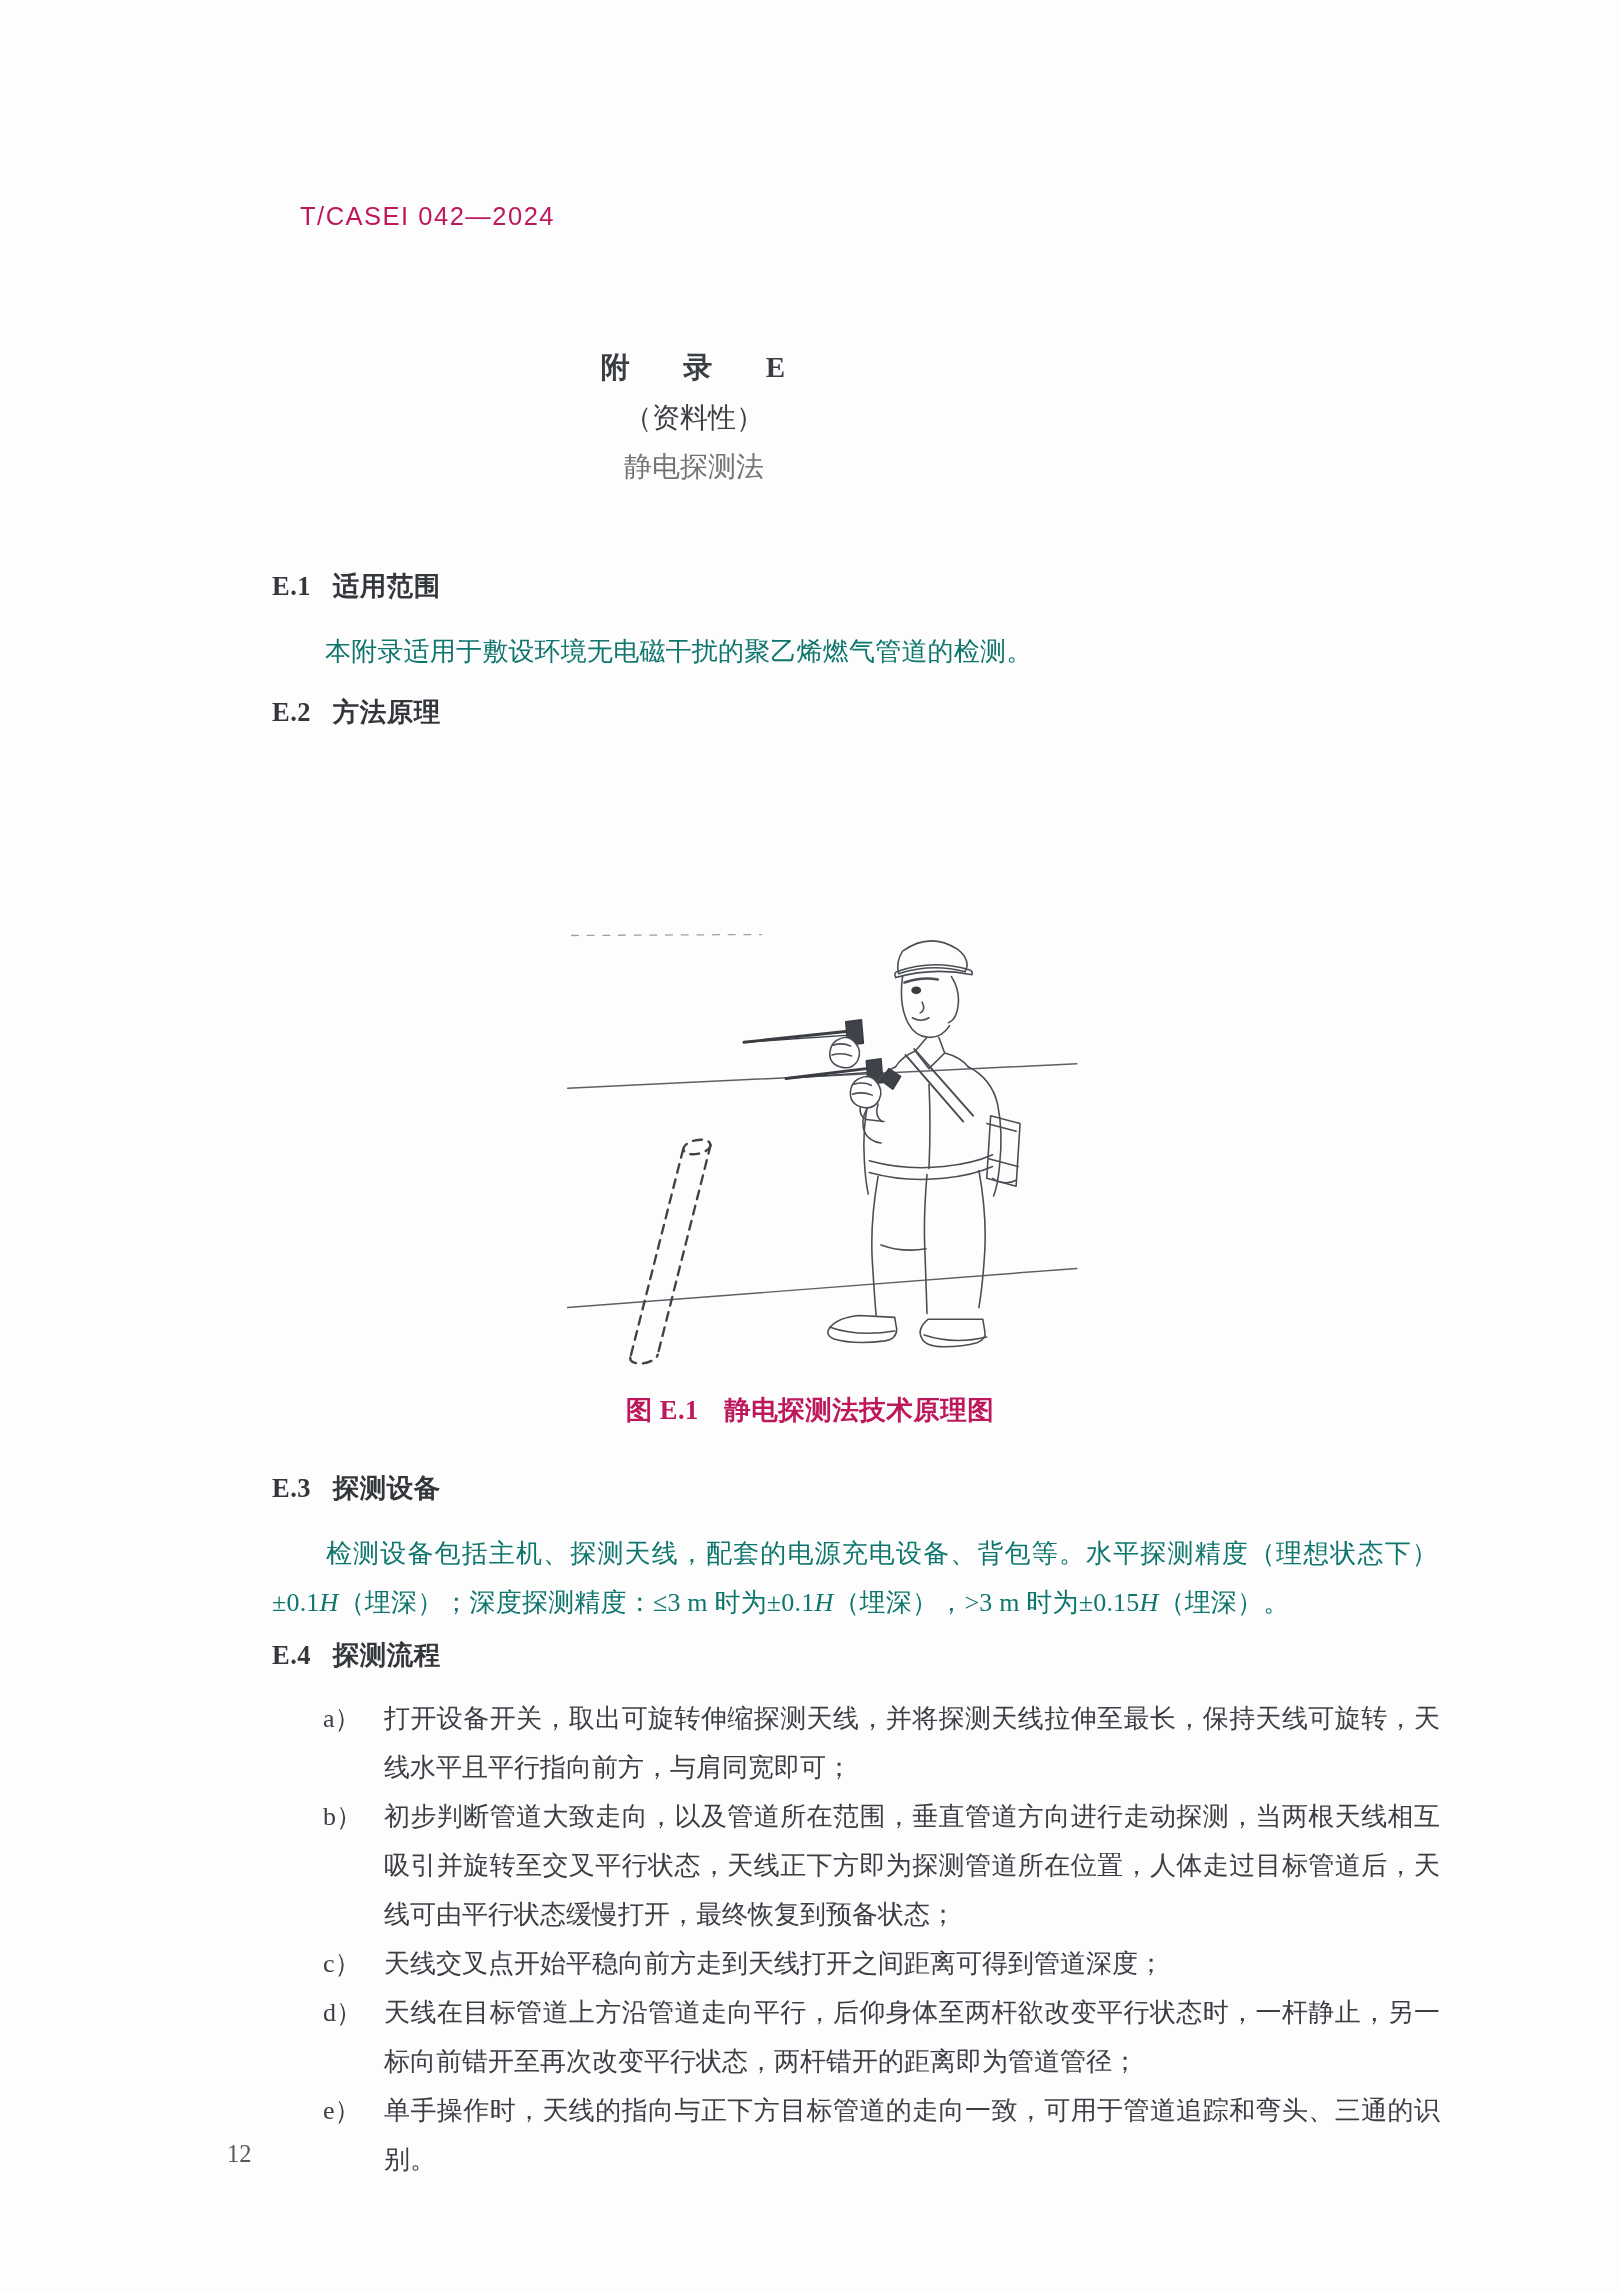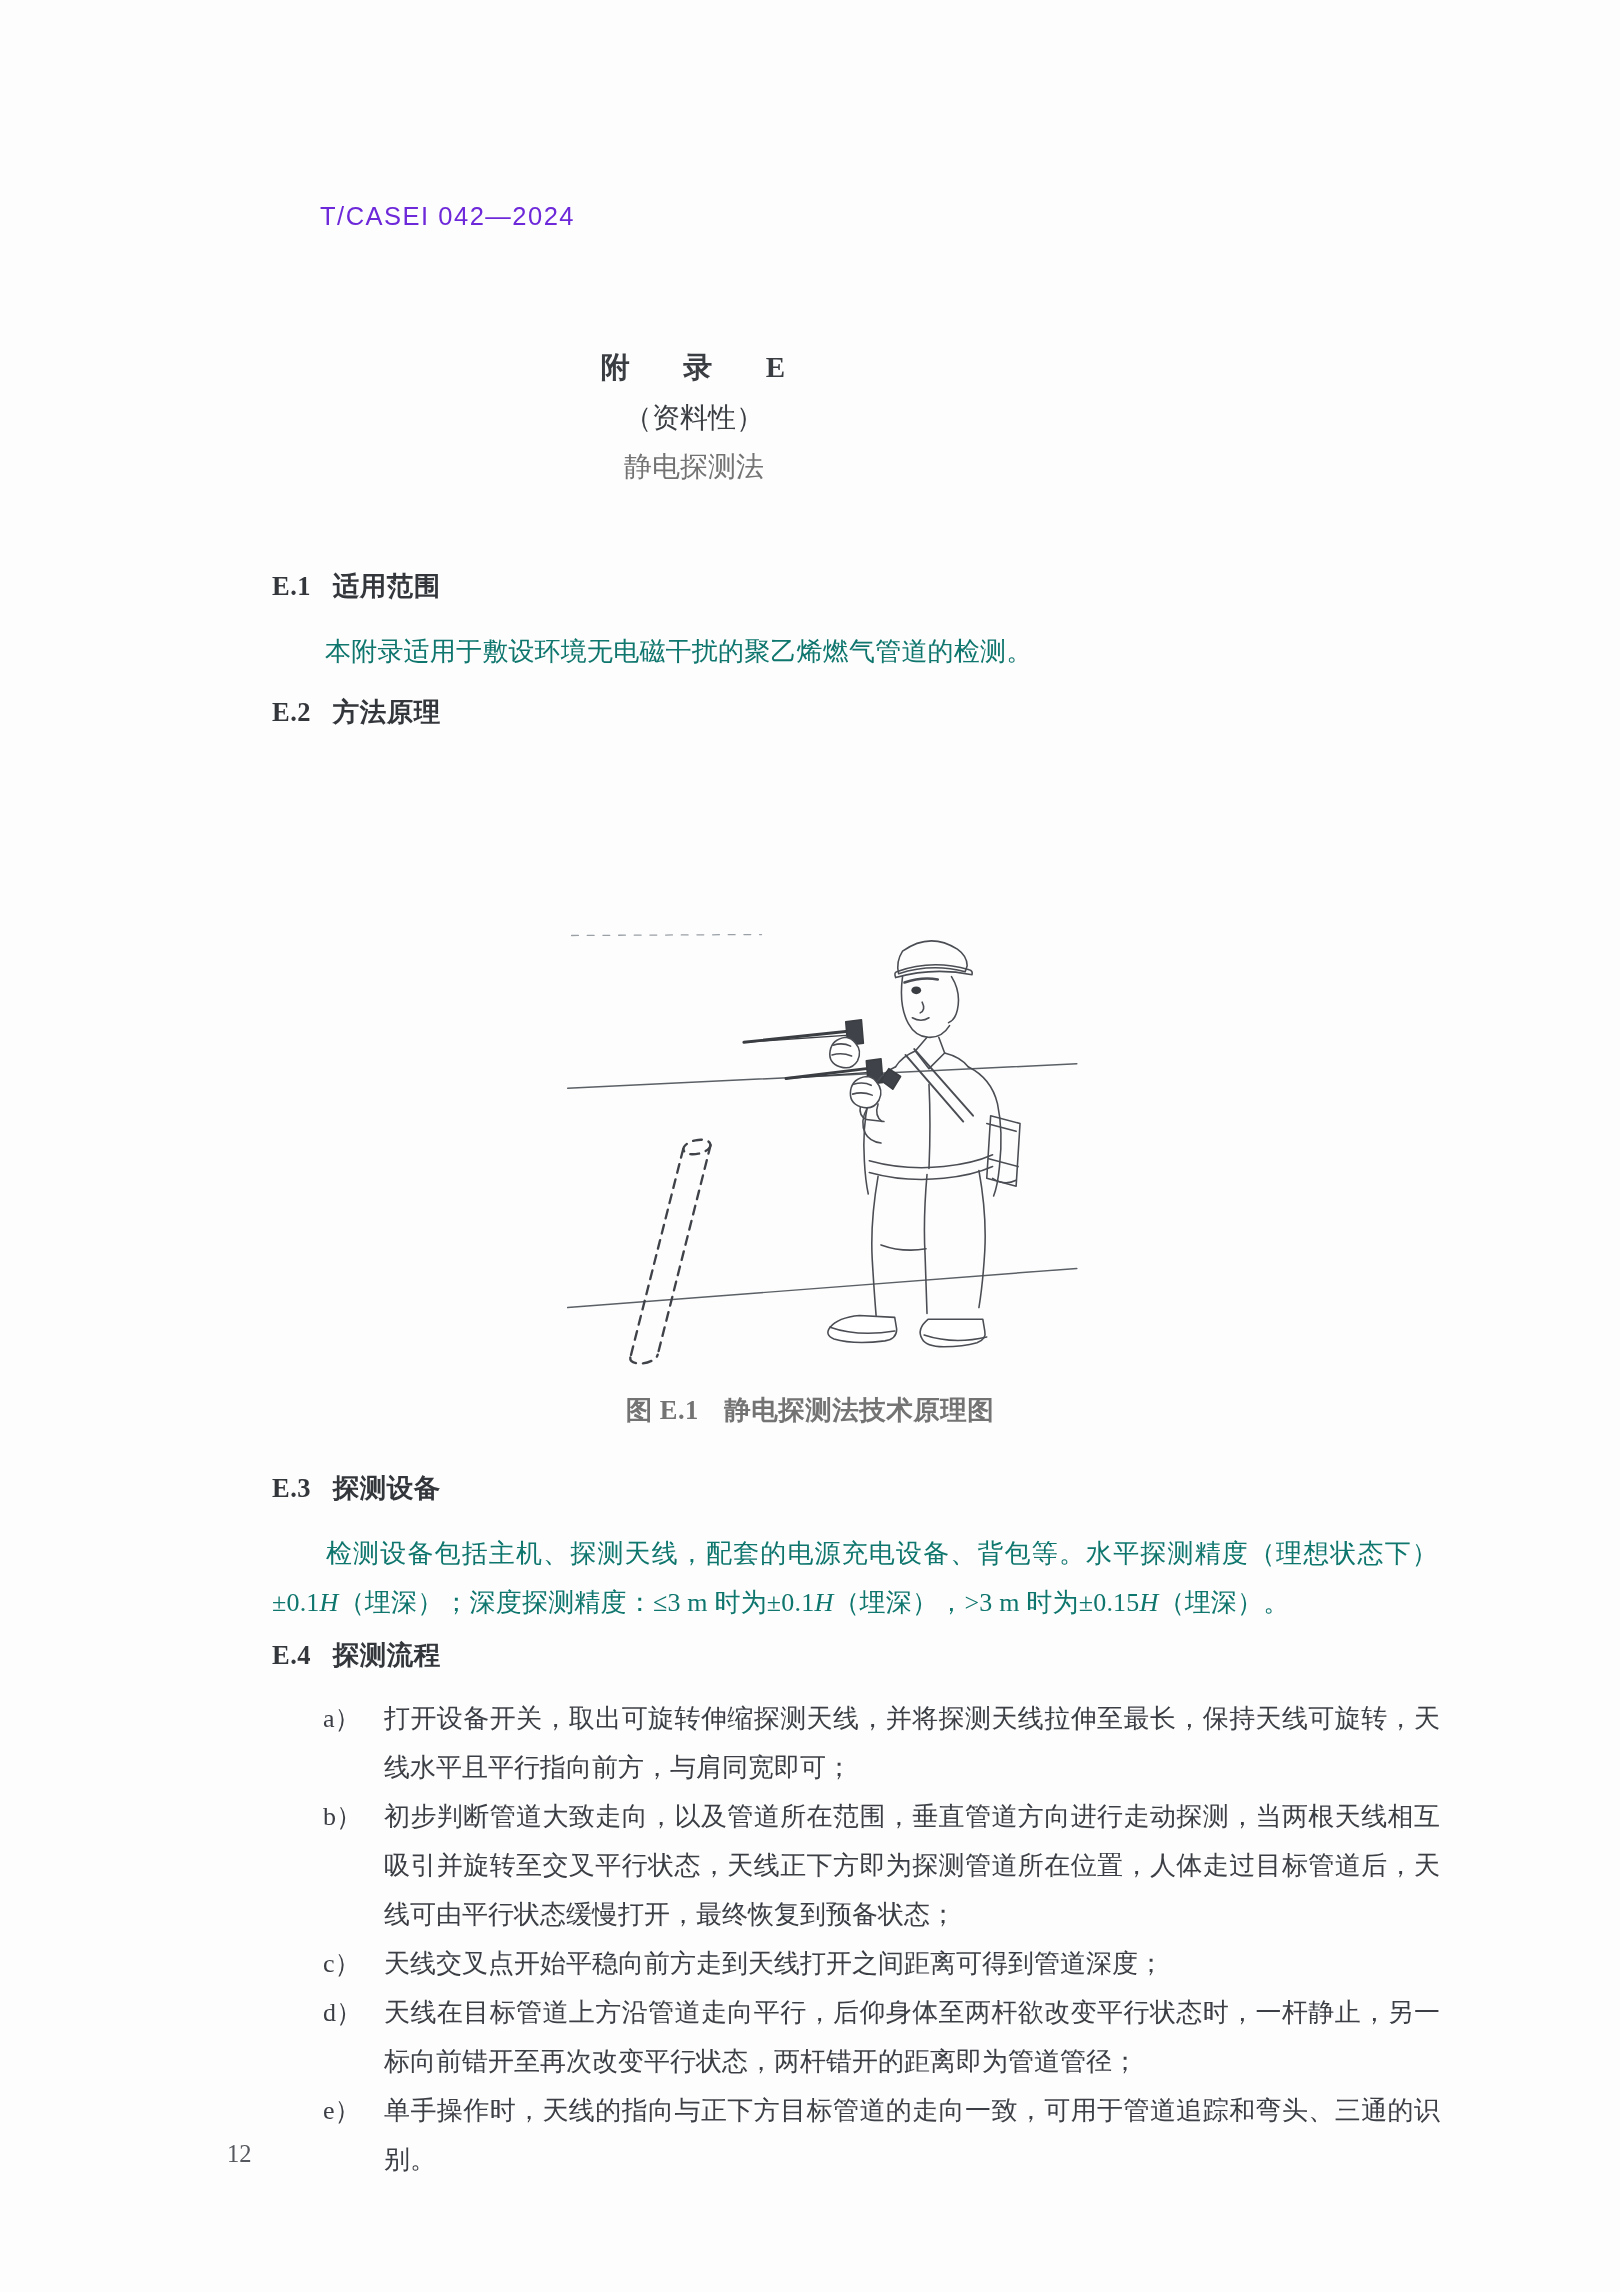--- a/index.html
+++ b/index.html
@@ -16,26 +16,26 @@
     width: 1620px;
     height: 2293px;
     background: #fdfdfd;
     overflow: hidden;
     box-sizing: border-box;
   }
 
   
   .running-header {
     position: absolute;
-    left: 320px;
+    left: 300px;
     top: 202px;
     font-family: "Liberation Sans", "DejaVu Sans", sans-serif;
     font-size: 25.5px;
     letter-spacing: 1.5px;
-    color: #6d28d9;
+    color: #be185d;
     white-space: nowrap;
   }
 
   
   .appendix-title-block {
     position: absolute;
     left: 0;
     top: 353px;
     width: 1388px;
     text-align: center;
@@ -104,21 +104,21 @@
   }
   .figure-svg-holder {
     display: inline-block;
     width: 549px;
     height: 470px;
   }
   .figure-caption {
     margin-top: 5.9px;
     font-size: 26.5px;
     font-weight: bold;
-    color: #737373;
+    color: #be185d;
     letter-spacing: 0.5px;
   }
   .figure-caption .cap-gap { display: inline-block; width: 25.5px; }
 
   
   .list-item {
     position: absolute;
     left: 323px;
     width: 1117px;
     font-size: 26px;

